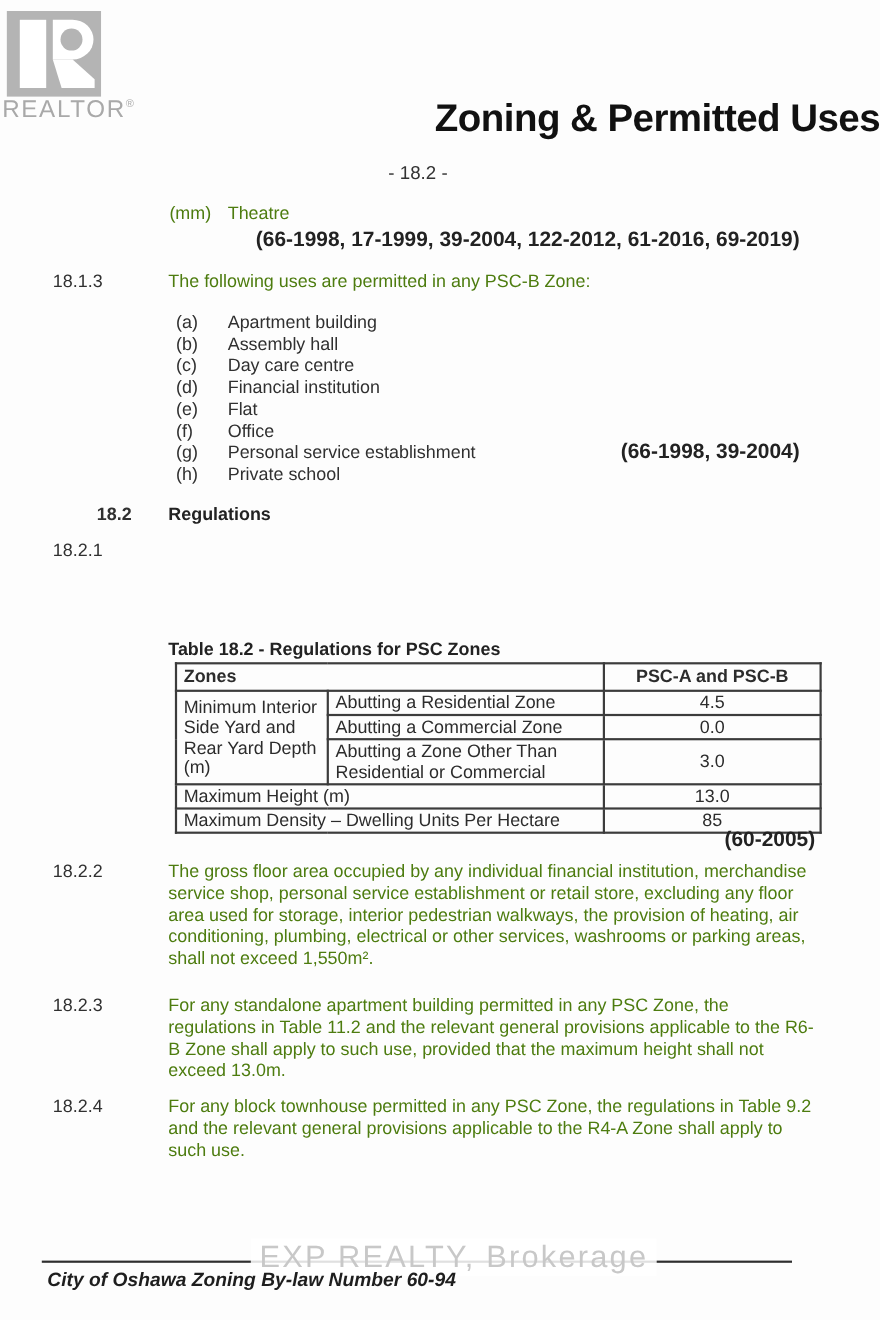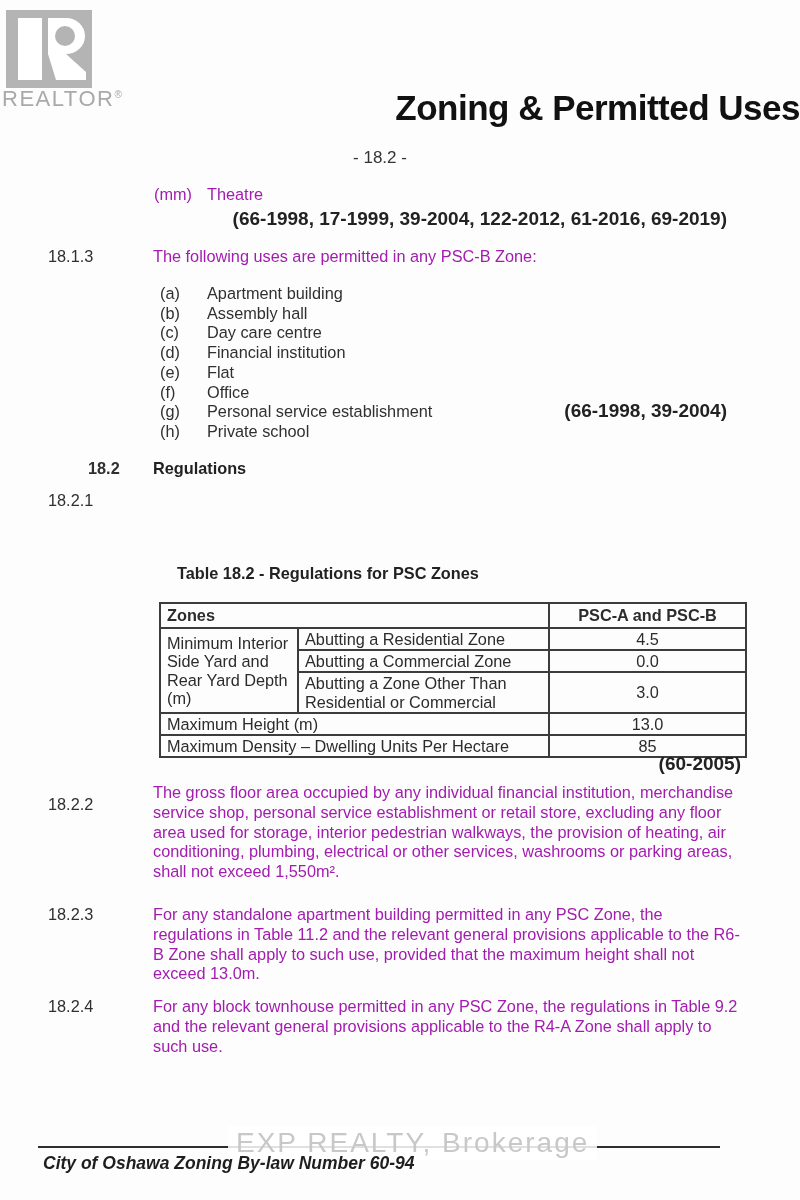--- a/index.html
+++ b/index.html
@@ -21,21 +21,21 @@
   
   .doc-title{
     position:absolute;left:0;top:88px;width:100%;
     text-align:right;font-size:35px;font-weight:700;color:#111;
     letter-spacing:-0.5px;
   }
   .page-number{
     position:absolute;left:0;top:148px;width:760px;
     text-align:center;font-size:17px;color:#333;
   }
-  .body-text{font-size:16.3px;line-height:19.8px;color:#a21caf;}
+  .body-text{font-size:16.3px;line-height:19.8px;color:#4d7c0f;}
   .bold{font-weight:700;color:#222;}
   .section-num{position:absolute;left:48px;font-size:16.3px;color:#303030;}
   .para{position:absolute;left:153px;width:590px;}
   .right-ref{
     position:absolute;left:153px;width:574px;
     text-align:right;font-weight:700;font-size:19px;color:#222;
   }
   
   .uses-list{position:absolute;left:160px;top:284px;line-height:19.7px;font-size:16.3px;}
   .use-label{display:inline-block;width:47px;}
@@ -98,21 +98,21 @@
     <div><span class="use-label">(f)</span><span>Office</span></div>
     <div><span class="use-label">(g)</span><span>Personal service establishment</span></div>
     <div><span class="use-label">(h)</span><span>Private school</span></div>
   </div>
   <div class="right-ref" style="top:400px;">(66-1998, 39-2004)</div>
 
   <span class="section-num bold" style="top:459px;margin-left:40px;">18.2</span>
   <div class="para body-text bold" style="top:459px;">Regulations</div>
 
   <span class="section-num" style="top:491px;">18.2.1</span>
-  <div class="para body-text bold" style="top:564px;margin-left:24px;">Table 18.2 - Regulations for PSC Zones</div>
+  <div class="para body-text bold" style="top:581px;">Table 18.2 - Regulations for PSC Zones</div>
 
   <table class="reg">
     <colgroup>
         <col style="width:138px">
         <col style="width:251px">
         <col style="width:197px">
       </colgroup>
     <tbody>
         <tr>
       <td class="hdr" colspan="2">Zones</td>
@@ -136,21 +136,21 @@
       <td class="ctr">13.0</td>
     </tr>
     <tr class="r1">
       <td colspan="2">Maximum Density – Dwelling Units Per Hectare</td>
       <td class="ctr">85</td>
     </tr>
   </tbody>
     </table>
   <div class="right-ref" style="top:753px;left:167px;width:574px;">(60-2005)</div>
 
-  <span class="section-num" style="top:783px;margin-top:12px;">18.2.2</span>
+  <span class="section-num" style="top:783px;">18.2.2</span>
   <div class="para body-text" style="top:783px;">The gross floor area occupied by any individual financial institution, merchandise service shop, personal service establishment or retail store, excluding any floor area used for storage, interior pedestrian walkways, the provision of heating, air conditioning, plumbing, electrical or other services, washrooms or parking areas, shall not exceed 1,550m².</div>
 
   <span class="section-num" style="top:905px;">18.2.3</span>
   <div class="para body-text" style="top:905px;">For any standalone apartment building permitted in any PSC Zone, the regulations in Table 11.2 and the relevant general provisions applicable to the R6-B Zone shall apply to such use, provided that the maximum height shall not exceed 13.0m.</div>
 
   <span class="section-num" style="top:997px;">18.2.4</span>
   <div class="para body-text" style="top:997px;">For any block townhouse permitted in any PSC Zone, the regulations in Table 9.2 and the relevant general provisions applicable to the R4-A Zone shall apply to such use.</div>
 
   <div class="footer-line"></div>
   <div class="watermark">EXP REALTY, Brokerage</div>

